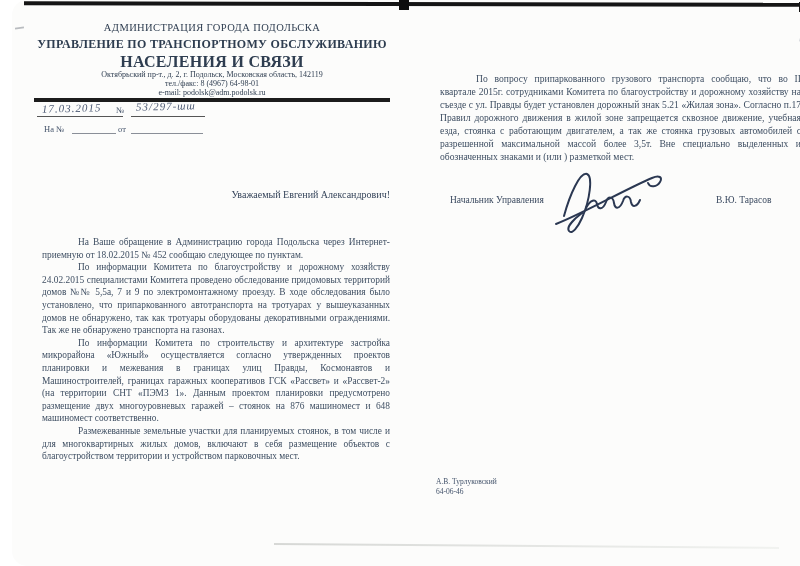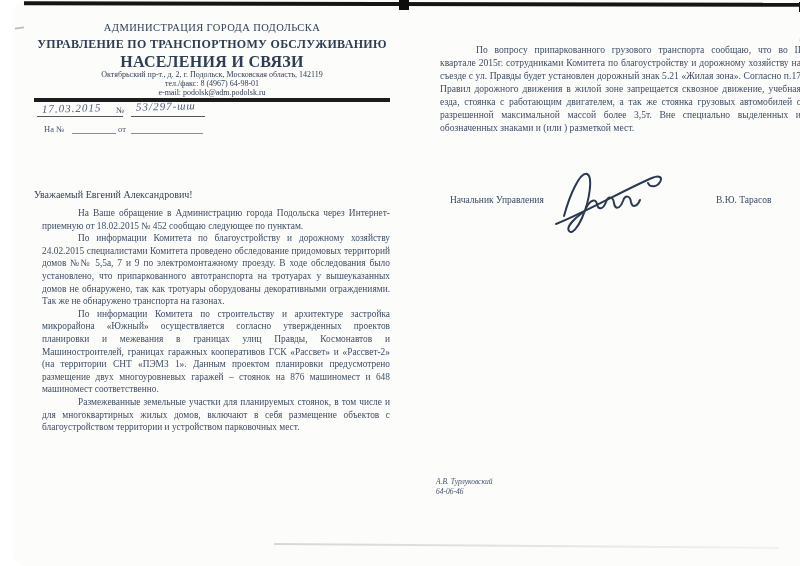--- a/index.html
+++ b/index.html
@@ -51,32 +51,32 @@
   .ref-label { color:#44536a; font-size:8.5px; white-space:nowrap; }
   .no-sign   { left:104px; top:105px; }
   .na-no     { left:32px;  top:124px; }
   .ot-label  { left:106px; top:124px; }
   .blank { height:1px; background:#555; }
   .ul-1 { left:25px;  top:116px; width:86px; }
   .ul-2 { left:119px; top:116px; width:74px; }
   .ul-3 { left:60px;  top:133px; width:44px; background:#8a8f98; }
   .ul-4 { left:119px; top:133px; width:72px; background:#8a8f98; }
 
-  .salutation { left:22px; top:189px; width:356px; text-align:left; font-size:10px; color:#35445a; }
+  .salutation { left:22px; top:189px; width:356px; text-align:right; font-size:10px; color:#35445a; }
 
-  .body-text { font-size:9.4px; line-height:12.6px; color:#3e4e62; text-align:justify; }
+  .body-text { font-size:9.4px; line-height:12.6px; color:#3e4e62; text-align:justify;margin-top:29px; }
   .body-text p { margin:0; text-indent:36px; }
   .left-body  { left:30px;  top:207px; width:348px; }
   .right-body { left:428px; top:43px;  width:361px; font-size:9.6px; line-height:13px; }
 
   .signer-position { left:438px; top:195px; font-size:9.5px; color:#3b4a60; white-space:nowrap;font-family:Liberation Serif, serif; }
   .signer-name     { left:704px; top:195px; font-size:9.5px; color:#3b4a60; white-space:nowrap; }
   .signature-svg   { left:536px; top:160px; }
 
-  .executor { left:424px; top:477px; font-size:7.5px; line-height:9.5px; color:#42526a;font-style:italic; }
+  .executor { left:424px; top:477px; font-size:7.5px; line-height:9.5px; color:#42526a; }
   .executor div { white-space:nowrap; }
 </style>
 </head>
 <body>
 
 <div class="scan">
 
   <div class="abs edge-top"></div>
   <div class="abs edge-junction"></div>
   <div class="abs edge-corner"></div>

